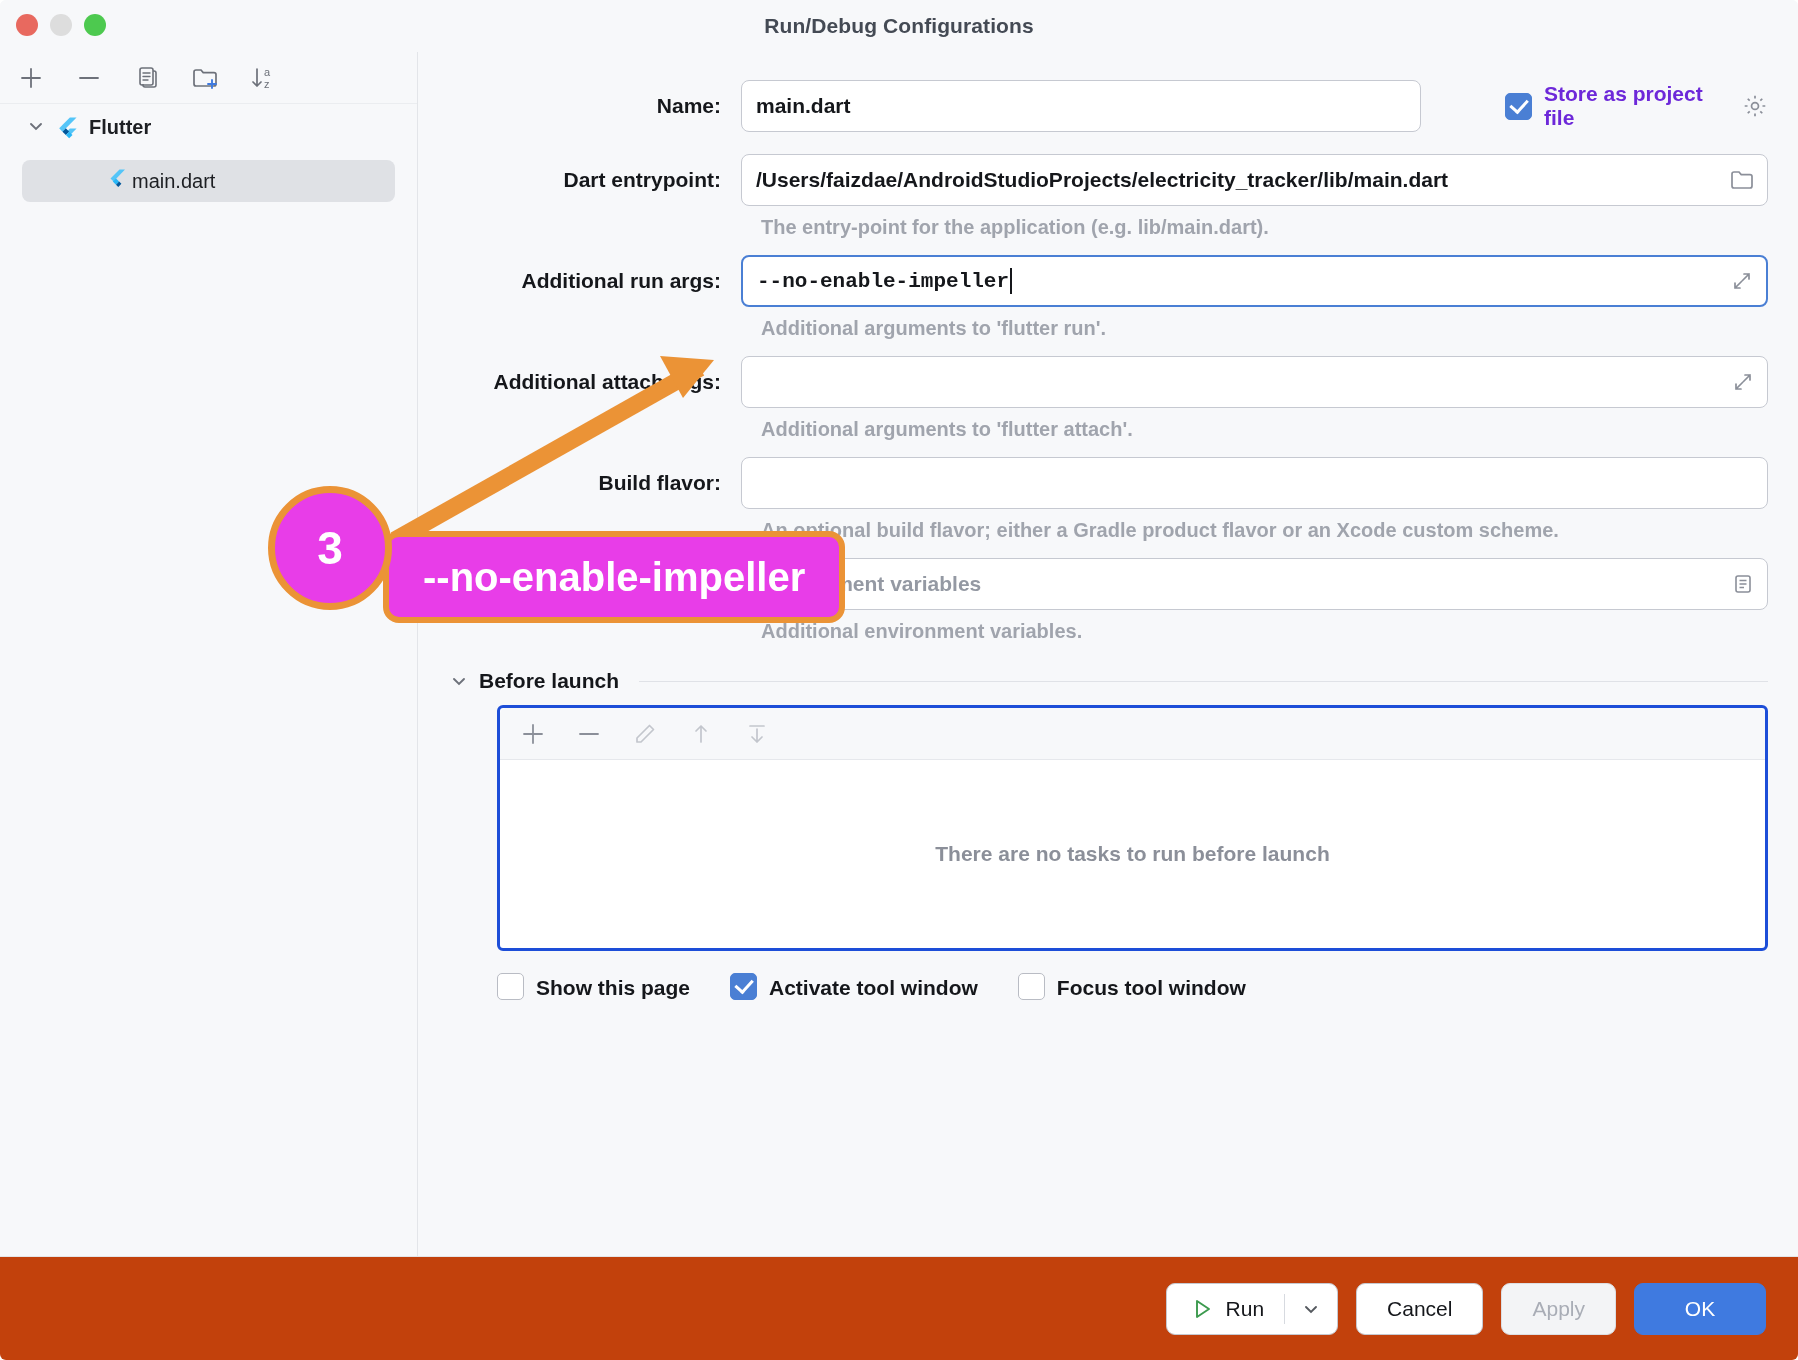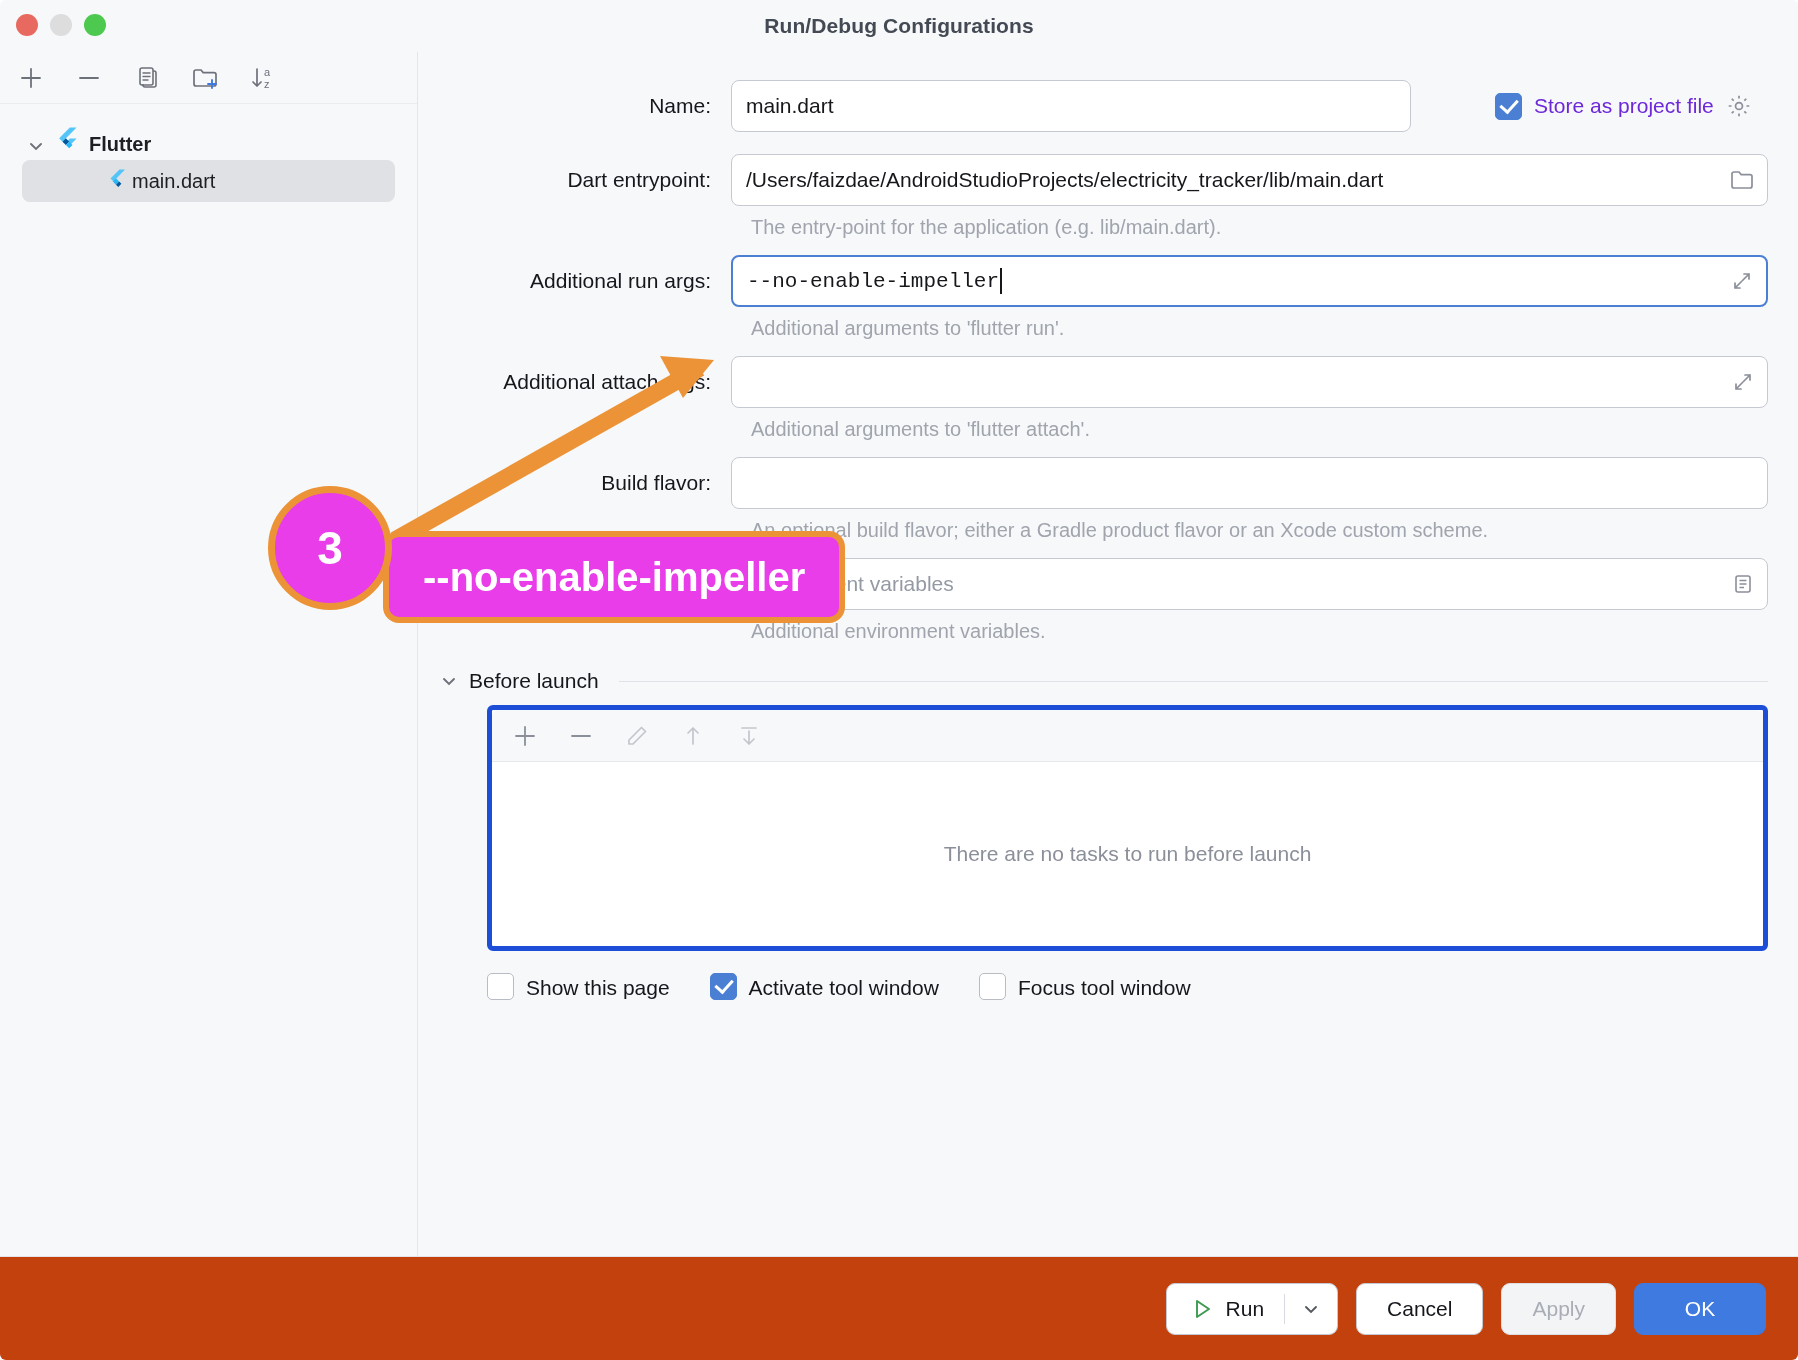--- a/index.html
+++ b/index.html
@@ -44,21 +44,21 @@
     height: 52px; display: flex; align-items: center; gap: 24px;
     padding: 0 14px;
     border-bottom: 1px solid #ebedf0;
   }
   .tb-btn {
     width: 34px; height: 34px; display: flex; align-items: center; justify-content: center;
     color: #6d717a; cursor: default;
   }
   .tree { padding-top: 12px; }
   .tree-group {
-    display: flex; align-items: flex-end; gap: 9px;
+    display: flex; align-items: flex-start; gap: 9px;
     height: 40px; padding-left: 26px;
     font-size: 20px; font-weight: bold; color: #1d1f23;
   }
   .chev { color: #6d717a; display: flex; align-items: center; }
   .tree-item {
     display: flex; align-items: center; gap: 2px;
     height: 42px; margin: 4px 22px 0 22px; padding-left: 84px;
     background: #dfe1e5; border-radius: 8px;
     font-size: 20px; color: #1d1f23;
   }
@@ -70,21 +70,21 @@
     position: absolute; bottom: 46px; left: 30px;
     width: 38px; height: 38px; border-radius: 50%;
     border: 2px solid #b9bcc4; color: #6d717a;
     display: flex; align-items: center; justify-content: center;
     font-size: 21px;
   }
 
   
   .right {
     position: absolute; left: 419px; top: 52px; right: 0; bottom: 104px;
-    background: #f7f8fa; padding: 28px 30px 0 20px;
+    background: #f7f8fa; padding: 28px 30px 0 30px; font-weight: bold;
   }
   .row { display: flex; align-items: center; margin-bottom: 0; }
   .label {
     font-size: 21px; color: #15171b; text-align: right;
     width: 292px; padding-right: 20px; flex: none;
   }
   .field {
     flex: 1; height: 52px; background: #ffffff;
     border: 1.5px solid #c6c9d1; border-radius: 8px;
     display: flex; align-items: center; padding: 0 14px;
@@ -124,21 +124,21 @@
     transform: rotate(42deg) translate(-1px,-2px);
   }
 
   
   .bl-header {
     display: flex; align-items: center; gap: 10px;
     margin: 26px 0 12px 0; font-size: 21px; color: #15171b;
   }
   .bl-line { flex: 1; height: 1px; background: #e0e2e7; margin-left: 10px; }
   .bl-box {
-    border: 5px solid #1d4ed8; border-radius: 6px; background: #fff;
+    border: 3px solid #1d4ed8; border-radius: 6px; background: #fff;
     height: 246px; display: flex; flex-direction: column;
     margin-left: 48px;
   }
   .bl-toolbar {
     height: 52px; display: flex; align-items: center; gap: 22px;
     padding: 0 16px; border-bottom: 1px solid #e6e8ec;
     background: #f7f8fa; border-radius: 6px 6px 0 0;
   }
   .bl-toolbar .tb-btn { color: #8b8f99; }
   .bl-toolbar .tb-btn.dim { color: #c3c6cd; }

